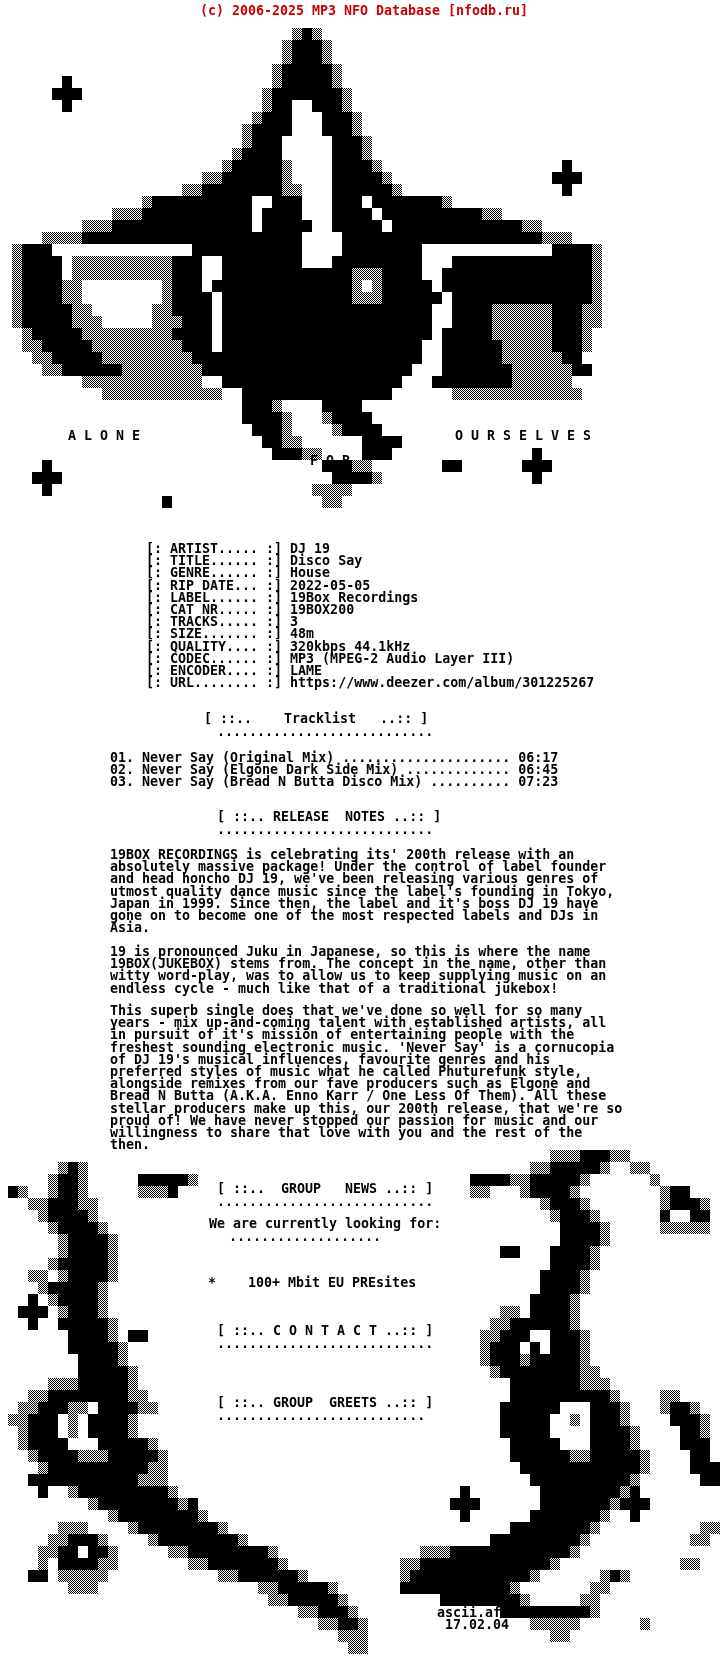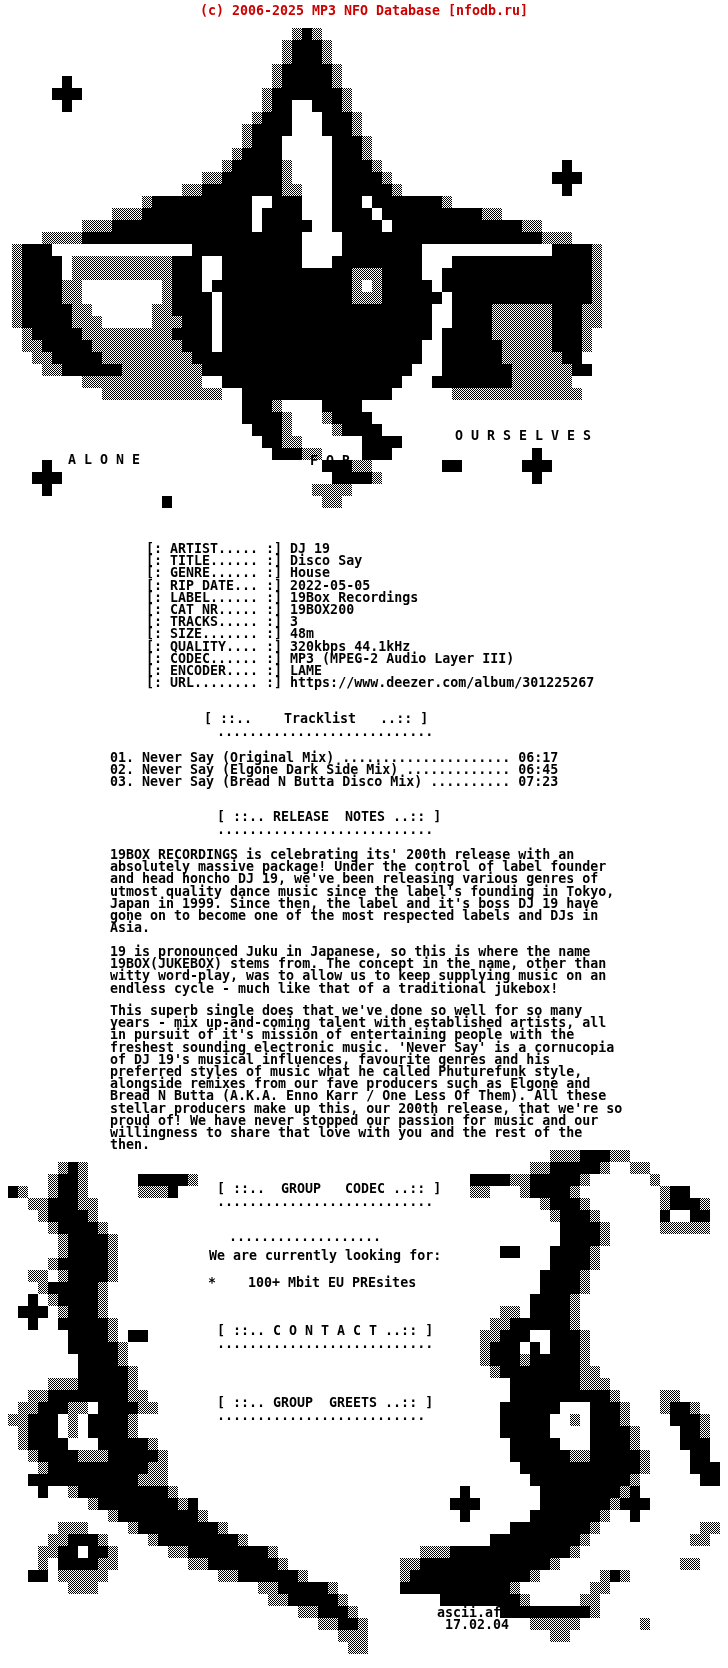--- a/index.html
+++ b/index.html
@@ -1007,21 +1007,21 @@
         <rect x="300" y="456" width="10" height="12" fill="url(#pat0)"></rect>
         <rect x="310" y="456" width="10" height="12" fill="url(#pat0)"></rect>
         <rect x="320" y="456" width="10" height="12" fill="url(#pat0)"></rect>
         <rect x="330" y="456" width="10" height="12" fill="url(#pat0)"></rect>
         <rect x="150" y="468" width="10" height="12" fill="#000"></rect>
         <rect x="310" y="468" width="10" height="12" fill="url(#pat0)"></rect>
         <rect x="320" y="468" width="10" height="12" fill="url(#pat0)"></rect>
       </svg>
     </div>
 
-  <div class="abs line" style="left:68px;top:430px;margin-top:24px;">A L O N E</div>
+  <div class="abs line" style="left:68px;top:430px;">A L O N E</div>
   <div class="abs line" style="left:310px;top:455px;">F O R</div>
   <div class="abs line" style="left:455px;top:430px;">O U R S E L V E S</div>
 
   <div class="abs" style="left:146px;top:543px;">
 
       <div class="line"><span>[: ARTIST..... :]</span><span class="val">DJ 19</span></div>
 
       <div class="line"><span>[: TITLE...... :]</span><span class="val">Disco Say</span></div>
 
       <div class="line"><span>[: GENRE...... :]</span><span class="val">House</span></div>
@@ -1086,23 +1086,23 @@
       <div class="line">of DJ 19's musical influences, favourite genres and his</div>
       <div class="line">preferred styles of music what he called Phuturefunk style,</div>
       <div class="line">alongside remixes from our fave producers such as Elgone and</div>
       <div class="line">Bread N Butta (A.K.A. Enno Karr / One Less Of Them). All these</div>
       <div class="line">stellar producers make up this, our 200th release, that we're so</div>
       <div class="line">proud of! We have never stopped our passion for music and our</div>
       <div class="line">willingness to share that love with you and the rest of the</div>
       <div class="line">then.</div>
     </div>
 
-  <div class="abs line" style="left:217px;top:1183px;">[ ::..  GROUP   CODEC ..:: ]</div>
+  <div class="abs line" style="left:217px;top:1183px;">[ ::..  GROUP   NEWS ..:: ]</div>
   <div class="abs line" style="left:217px;top:1196px;">...........................</div>
-  <div class="abs line" style="left:209px;top:1250px;">We are currently looking for:</div>
+  <div class="abs line" style="left:209px;top:1218px;">We are currently looking for:</div>
   <div class="abs line" style="left:229px;top:1231px;">...................</div>
   <div class="abs line" style="left:208px;top:1277px;">*    100+ Mbit EU PREsites</div>
 
   <div class="abs line" style="left:217px;top:1325px;text-align:center;">[ ::.. C O N T A C T ..:: ]</div>
   <div class="abs line" style="left:217px;top:1338px;">...........................</div>
 
   <div class="abs line" style="left:217px;top:1397px;">[ ::.. GROUP  GREETS ..:: ]</div>
   <div class="abs line" style="left:217px;top:1410px;">..........................</div>
 
   <div class="abs art" style="left:8px;top:1162px;">

